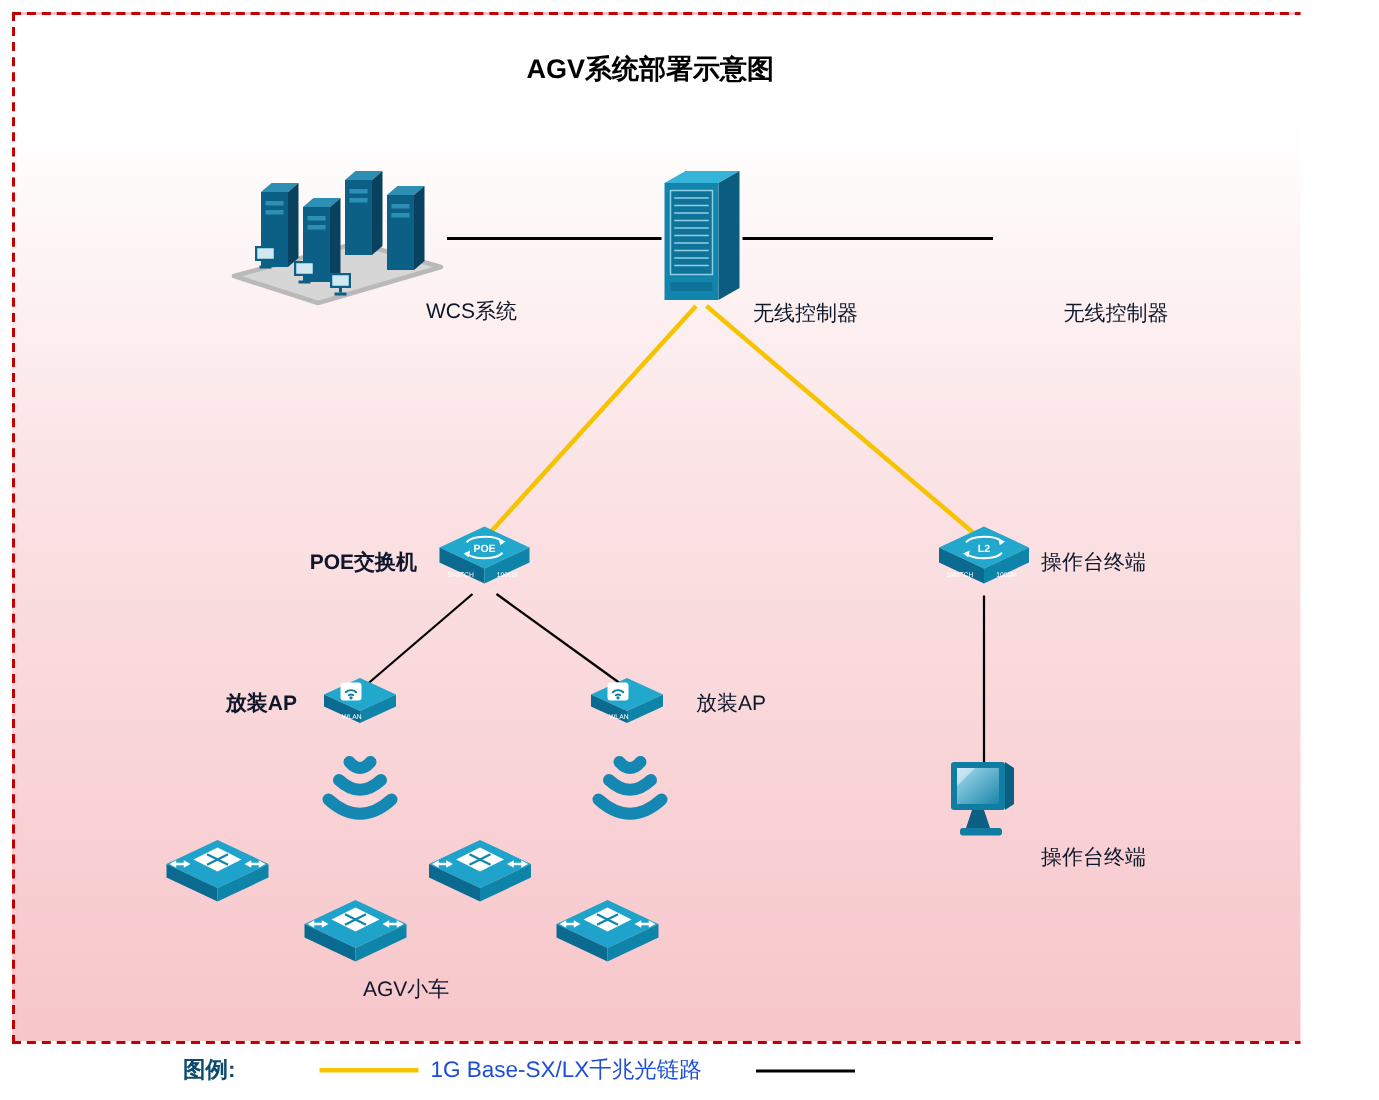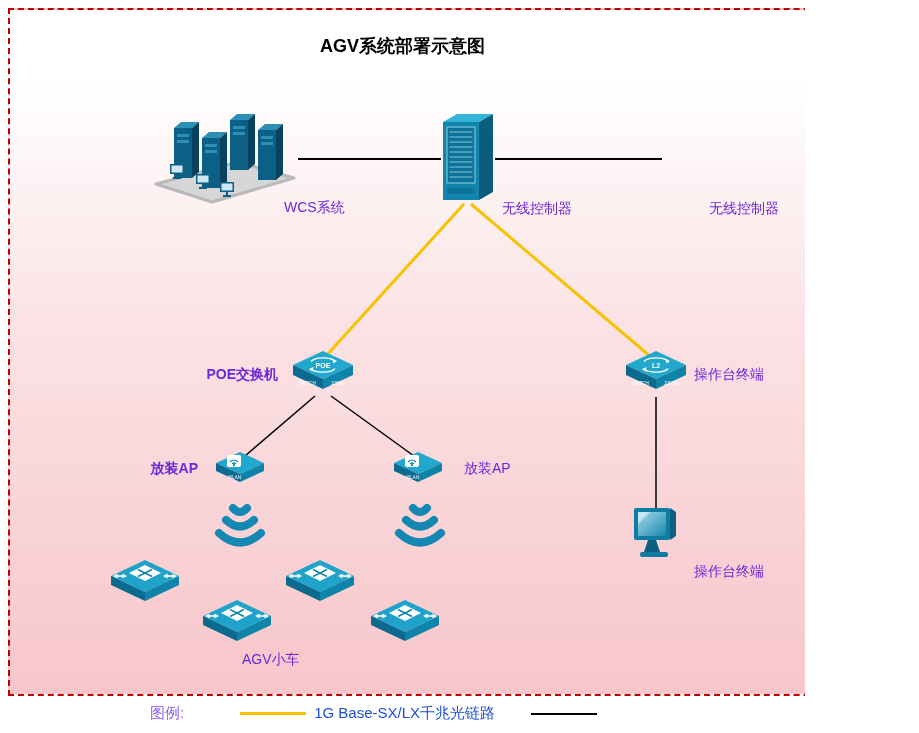--- a/index.html
+++ b/index.html
@@ -1,31 +1,31 @@
 <!DOCTYPE html>
 <html><head>
 <meta charset="utf-8">
 <style>
   html,body{margin:0;padding:0;background:#ffffff;}
-  .canvas{position:relative;width:805px;height:733px;background:#ffffff;overflow:hidden;
+  .canvas{position:relative;width:867px;height:733px;background:#ffffff;overflow:hidden;
           font-family:"Liberation Sans","DejaVu Sans",sans-serif;}
   .board{position:absolute;left:8px;top:8px;width:901px;height:688px;box-sizing:border-box;
          border:2px dashed #c00000;
          background:linear-gradient(180deg,#ffffff 0%,#ffffff 10%,#fbe3e5 45%,#f7c6ca 100%);
          z-index:0;}
   .title{position:absolute;top:34px;left:0;right:0;text-align:center;font-size:18px;
          font-weight:bold;color:#000;z-index:2;}
   .wires{position:absolute;left:0;top:0;z-index:1;pointer-events:none;}
   .wires line.copper{stroke:#000000;}
   .wires line.fiber{stroke:#f7c300;}
   .node{position:absolute;z-index:2;line-height:0;}
-  .node-label{position:absolute;z-index:3;font-size:14px;color:#6d28d9;white-space:nowrap;line-height:16px;}
+  .node-label{position:absolute;z-index:3;font-size:14px;color:#0f172a;white-space:nowrap;line-height:16px;}
   .r{text-align:right;font-weight:bold;}
   .legend{position:absolute;left:122px;top:704px;display:flex;align-items:center;z-index:2;}
-  .legend-title{font-size:15px;font-weight:normal;color:#8b5cf6;margin-right:56px;margin-left:28px;}
+  .legend-title{font-size:15px;font-weight:bold;color:#0c4a6e;margin-right:56px;}
   .swatch{display:inline-block;width:66px;margin-right:8px;}
   .swatch.fiber{height:3px;background:#f7c300;}
   .swatch.copper{height:2px;background:#000000;}
   .legend-label{font-size:15px;color:#1d4ed8;margin-right:36px;white-space:nowrap;}
   svg text{font-family:"Liberation Sans","DejaVu Sans",sans-serif;}
 </style>
 </head>
 <body>
 
 <div class="canvas">

